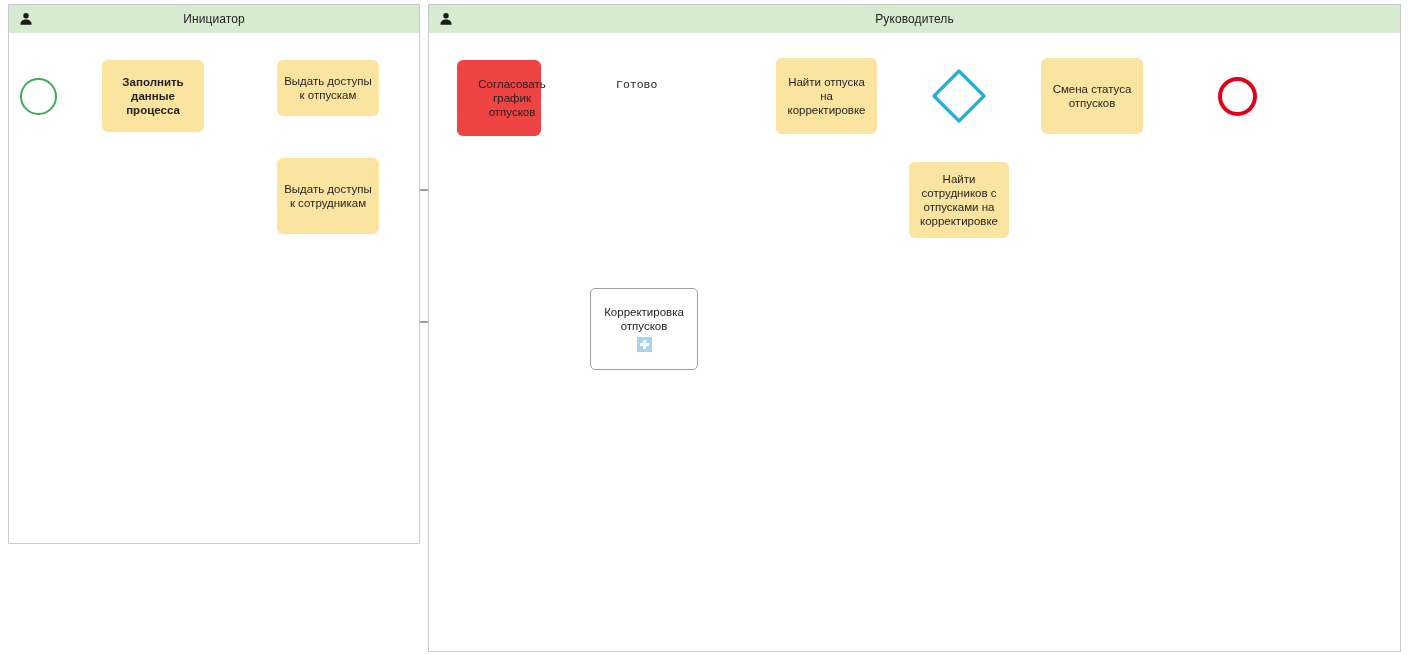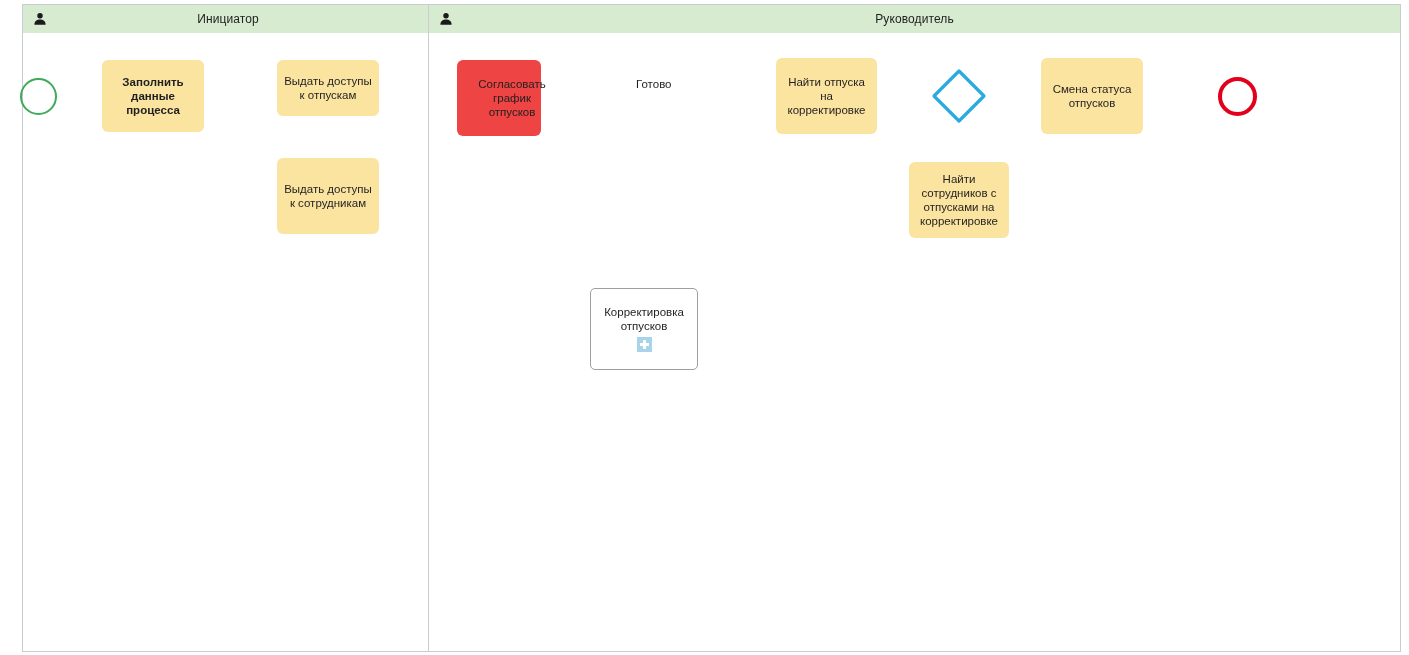--- a/index.html
+++ b/index.html
@@ -130,21 +130,21 @@
     <path d="M959,125 L959,159" marker-end="url(#arrow)"></path>
 
     <path d="M1143,96 L1212,96" marker-end="url(#arrow)"></path>
 
     <path d="M959,238 L959,322 L681,322" marker-end="url(#arrow)"></path>
 
     <path d="M573,322 L153,322 L153,137" marker-end="url(#arrow)"></path>
   </g>
 </svg>
 
-<div class="lane" style="left:22px; top:4px; width:412px; height:648px;">
+<div class="lane" style="left:8px; top:4px; width:412px; height:540px;">
   <div class="lane-header" style="width:410px;">
     <svg class="lane-person-icon" viewBox="0 0 16 16" xmlns="http://www.w3.org/2000/svg">
       <circle cx="8" cy="4.3" r="3.1" fill="#1a1a1a"></circle>
       <path d="M1.6,14.5 C1.6,10.4 4.4,8.6 8,8.6 C11.6,8.6 14.4,10.4 14.4,14.5 Z" fill="#1a1a1a"></path>
     </svg>
     <span class="lane-header-label">Инициатор</span>
   </div>
 </div>
 
 <div class="lane" style="left:428px; top:4px; width:973px; height:648px;">
@@ -193,15 +193,15 @@
 
 <div class="node task yellow" style="left:1041px; top:58px; width:102px; height:76px;">
   <span>Смена статуса отпусков</span>
 </div>
 
 <div class="node subprocess" style="left:590px; top:288px; width:108px; height:82px;">
   <span class="subprocess-label">Корректировка отпусков</span>
   <span class="plus-marker"></span>
 </div>
 
-<div class="edge-label" style="left:636px; top:78px;">
+<div class="edge-label" style="left:616px; top:78px;font-family:Liberation Mono, monospace;">
   <span>Готово</span>
 </div>
 
 </body></html>

